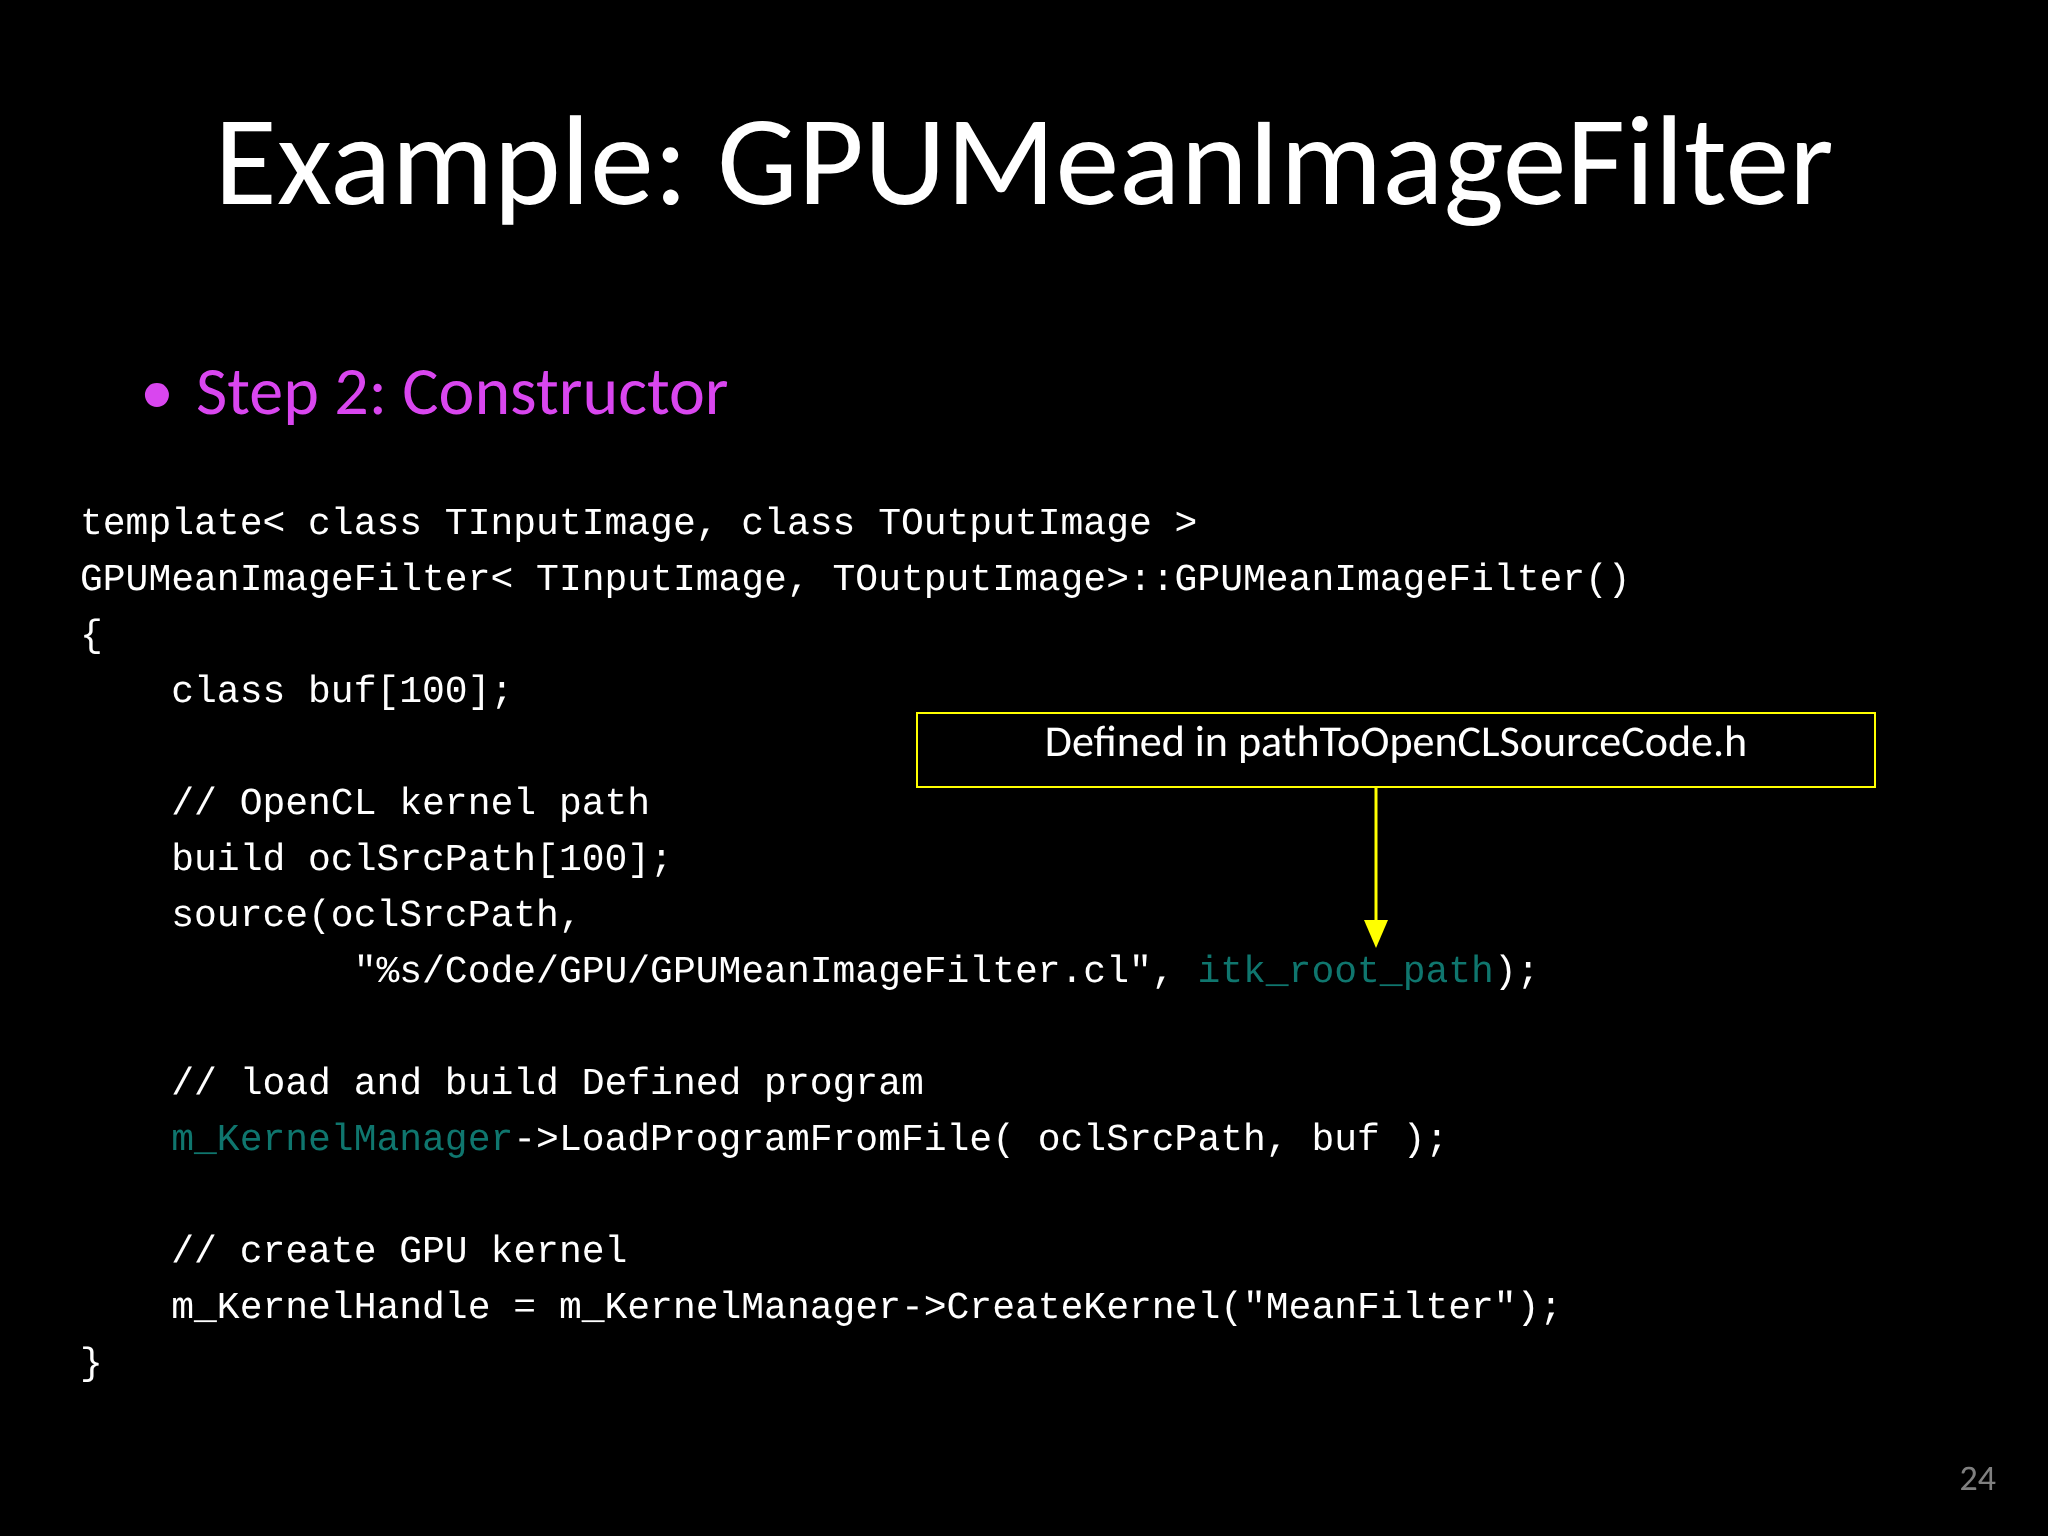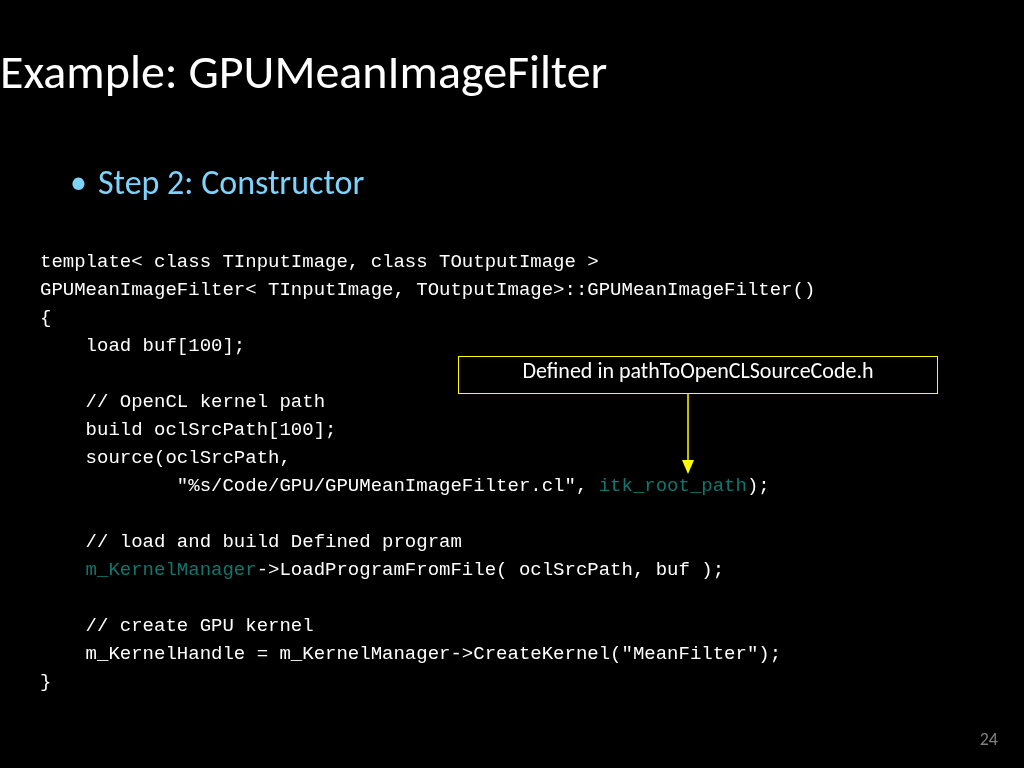--- a/index.html
+++ b/index.html
@@ -10,30 +10,31 @@
     height: 768px;
     background: #000000;
     color: #ffffff;
     font-family: Calibri, "Segoe UI", sans-serif;
   }
   .title {
     position: absolute;
     top: 42px;
     left: 0;
     width: 100%;
-    font-size: 48px;
+    text-align: center;
+    font-size: 64px;
     font-weight: 400;
     color: #ffffff;
   }
   .bullet {
     position: absolute;
-    top: 162px;
+    top: 176px;
     left: 98px;
     font-size: 34px;
-    color: #7dd3fc;
+    color: #d946ef;
   }
   .bullet::before {
     content: "•";
     position: absolute;
     left: -28px;
     top: 0;
   }
   .code {
     position: absolute;
     top: 248px;
@@ -80,21 +81,21 @@
 
 <div class="slide">
 
   <div class="title">Example: GPUMeanImageFilter</div>
 
   <div class="bullet">Step 2: Constructor</div>
 
   <div class="code"><span>template&lt; class TInputImage, class TOutputImage &gt;</span>
 <span>GPUMeanImageFilter&lt; TInputImage, TOutputImage&gt;::GPUMeanImageFilter()</span>
 <span>{</span>
-<span>    load buf[100];</span>
+<span>    class buf[100];</span>
 <span></span>
 <span>    // OpenCL kernel path</span>
 <span>    build oclSrcPath[100];</span>
 <span>    source(oclSrcPath,</span>
 <span>            "%s/Code/GPU/GPUMeanImageFilter.cl", </span><span class="hl">itk_root_path</span><span>);</span>
 <span></span>
 <span>    // load and build Defined program</span>
 <span>    </span><span class="hl">m_KernelManager</span><span>-&gt;LoadProgramFromFile( oclSrcPath, buf );</span>
 <span></span>
 <span>    // create GPU kernel</span>

